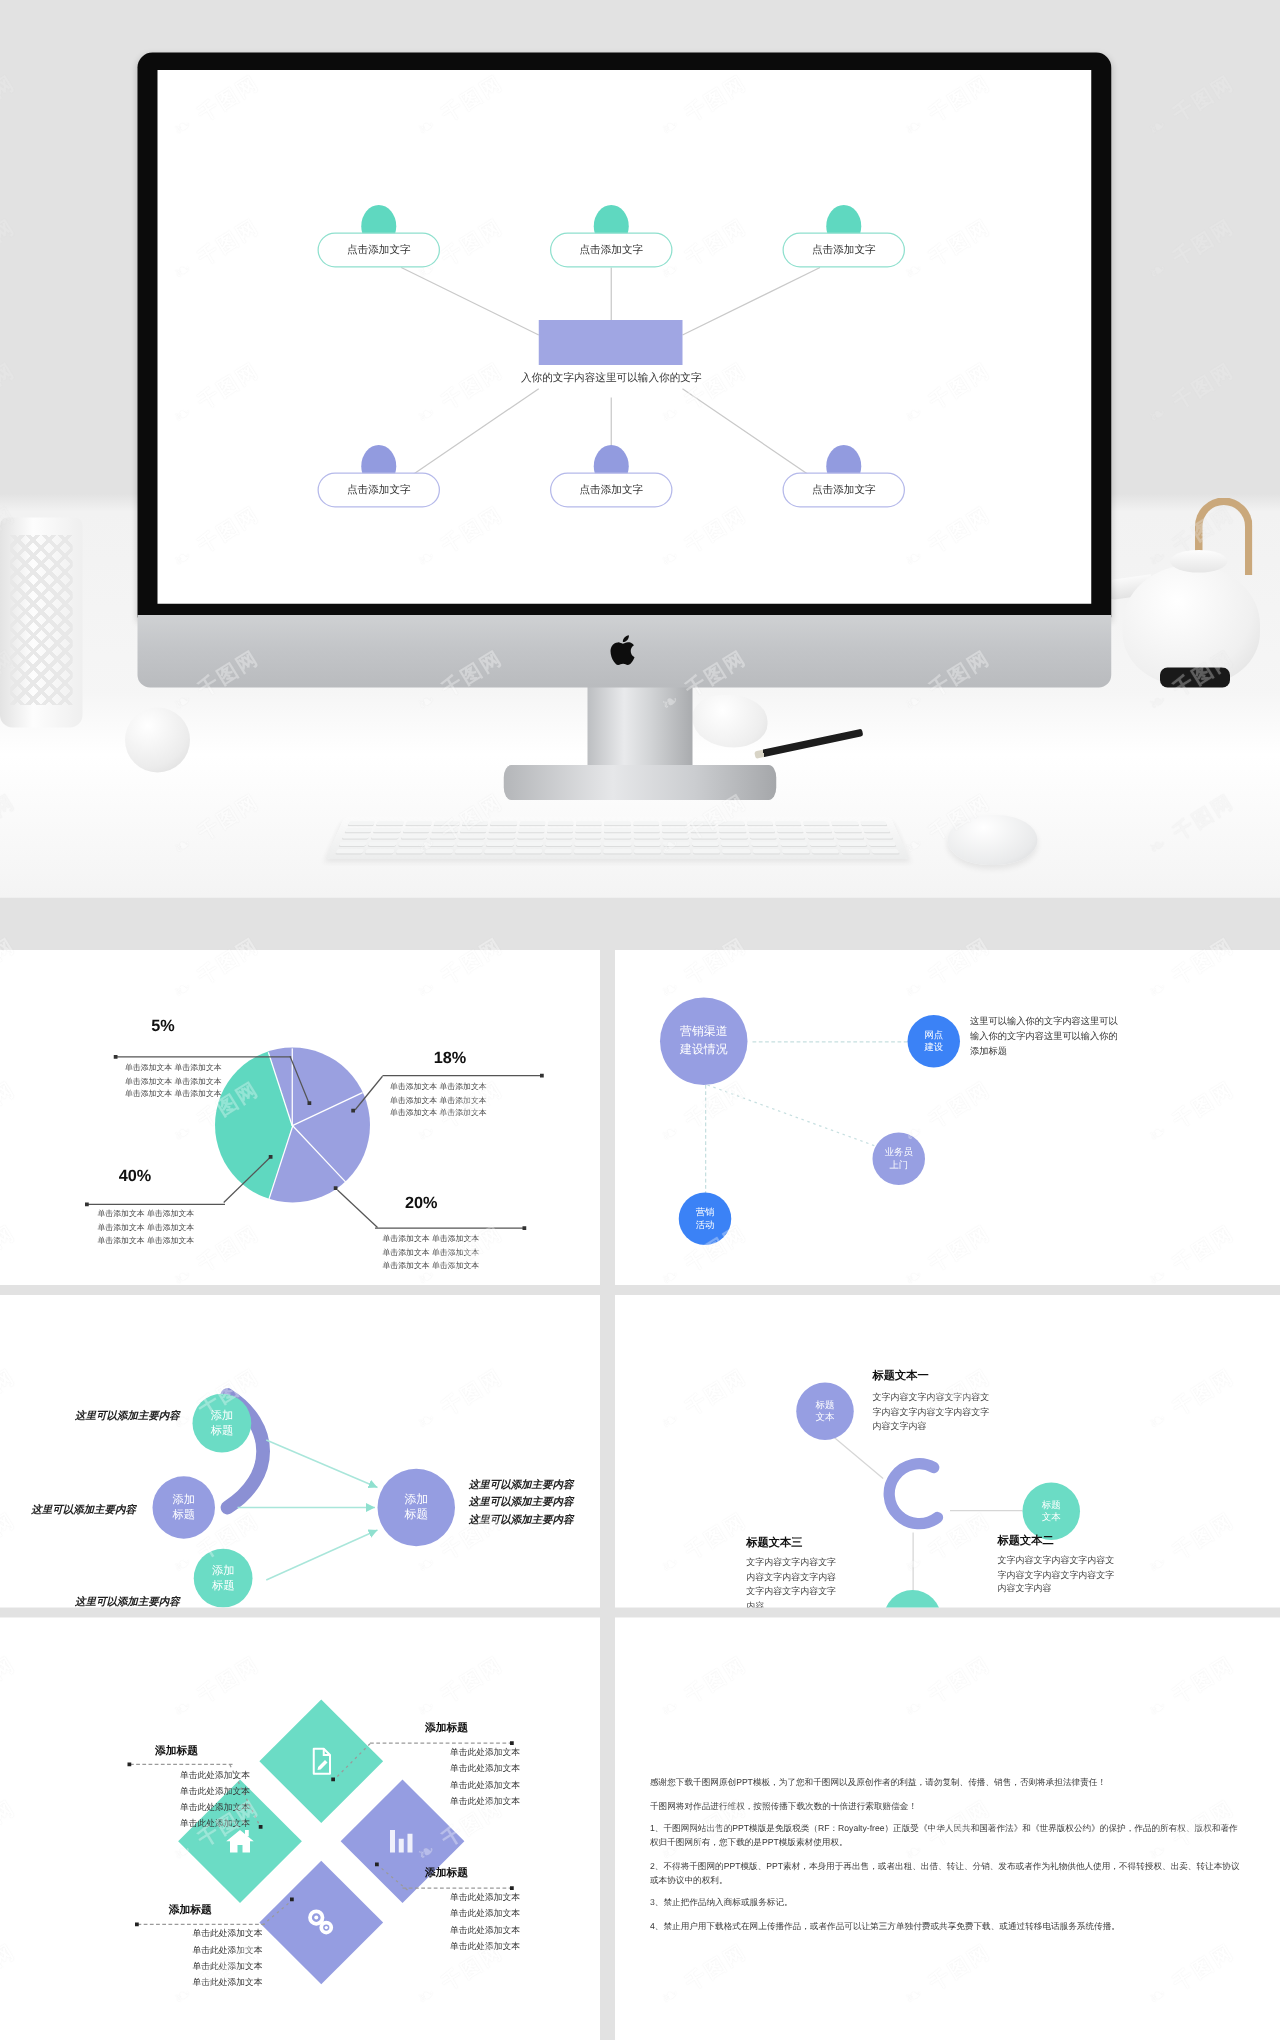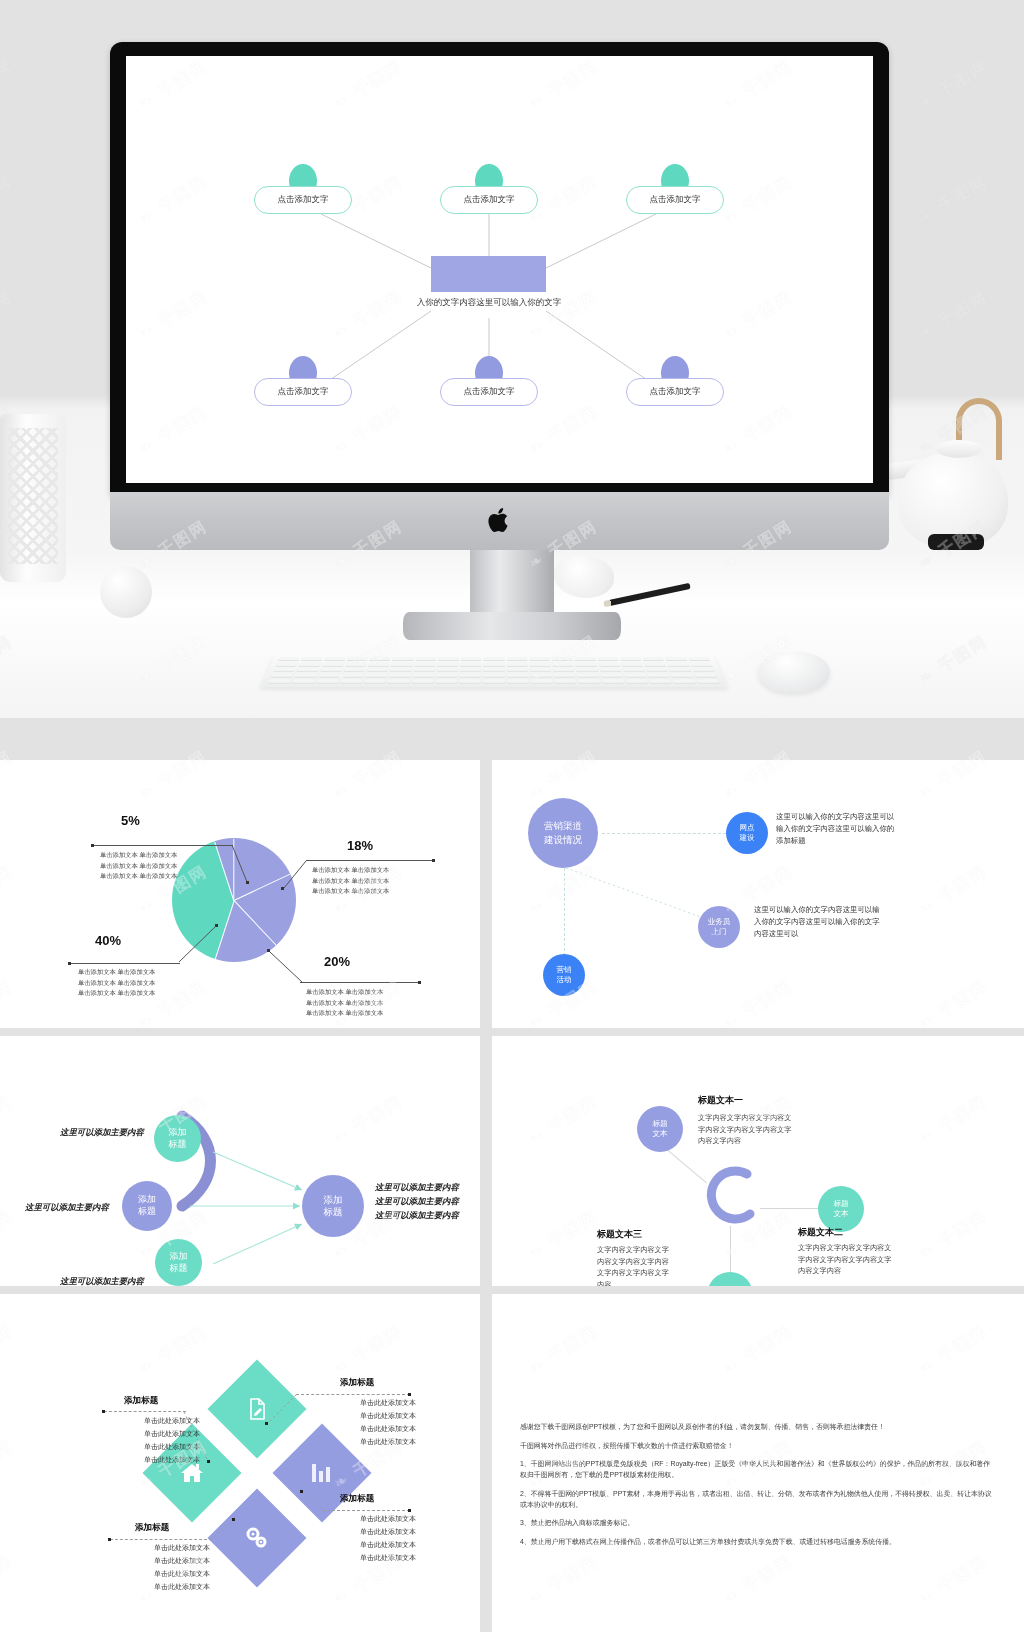--- a/index.html
+++ b/index.html
@@ -479,25 +479,20 @@
     <div>这里可以输入你的文字内容这里可以</div>
     <div>输入你的文字内容这里可以输入你的</div>
     <div>添加标题</div>
   </div>
 
   <div class="mc-sub purple" style="left:206px;top:146px">
     <span>
       <span>业务员</span><br>
       <span>上门</span>
     </span>
-  </div>
-  <div class="mc-body" style="left:262px;top:144px;width:206px">
-    <div>这里可以输入你的文字内容这里可以输</div>
-    <div>入你的文字内容这里可以输入你的文字</div>
-    <div>内容这里可以</div>
   </div>
 
   <div class="mc-sub teal" style="left:51px;top:194px">
     <span>
       <span>营销</span><br>
       <span>活动</span>
     </span>
   </div>
 </div>
 

